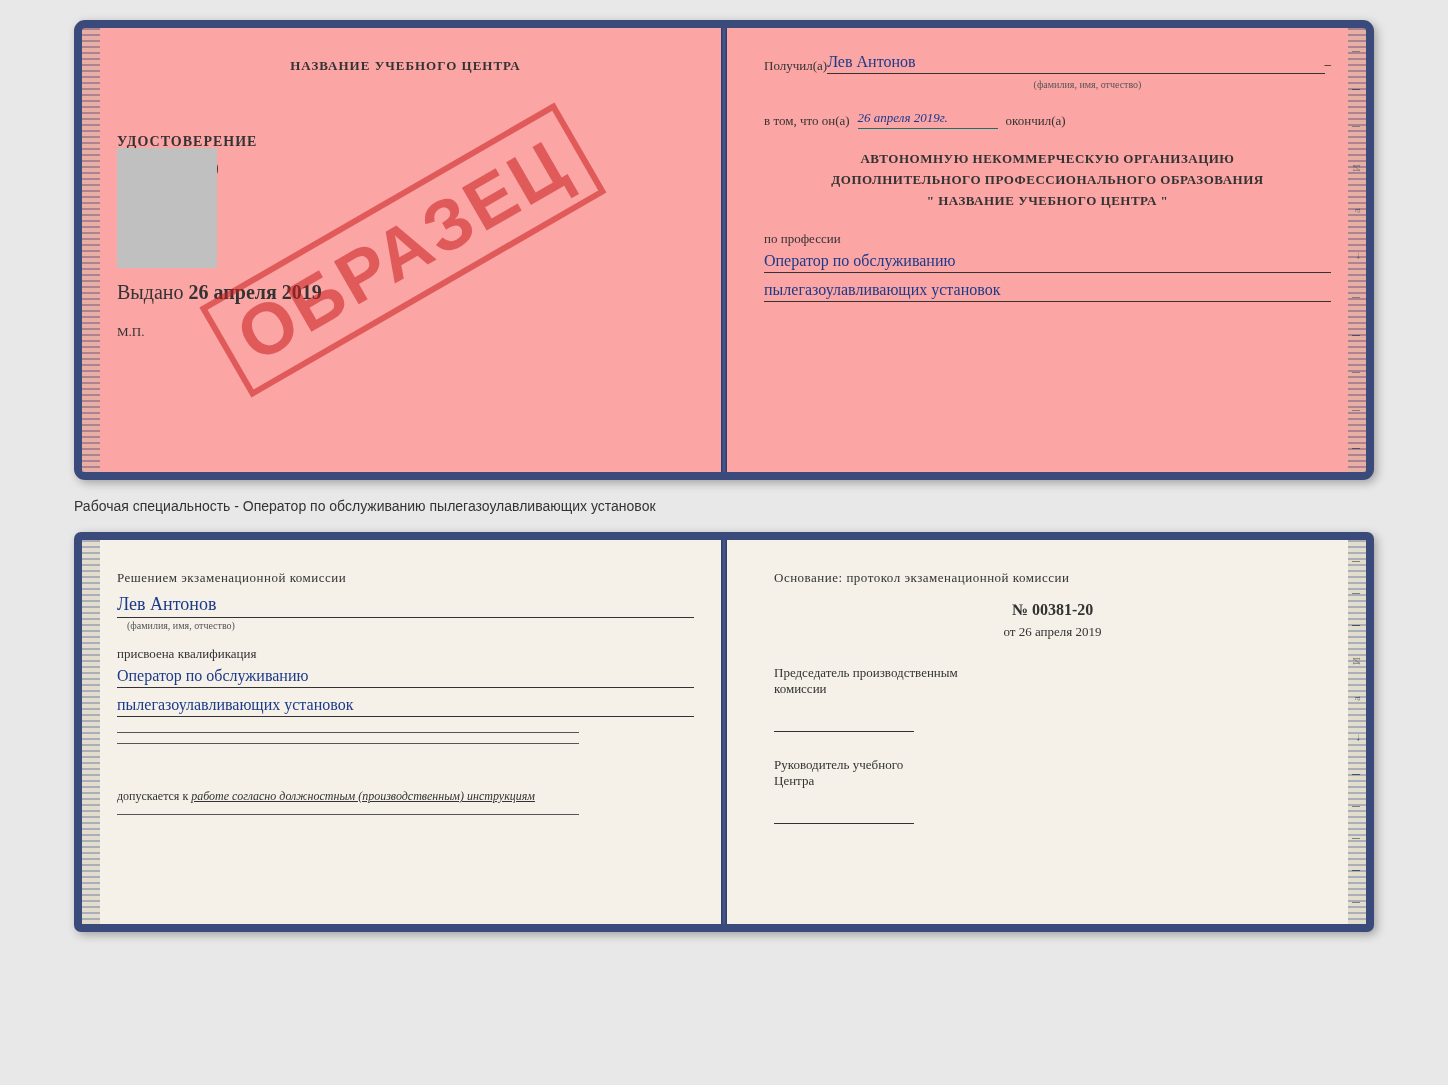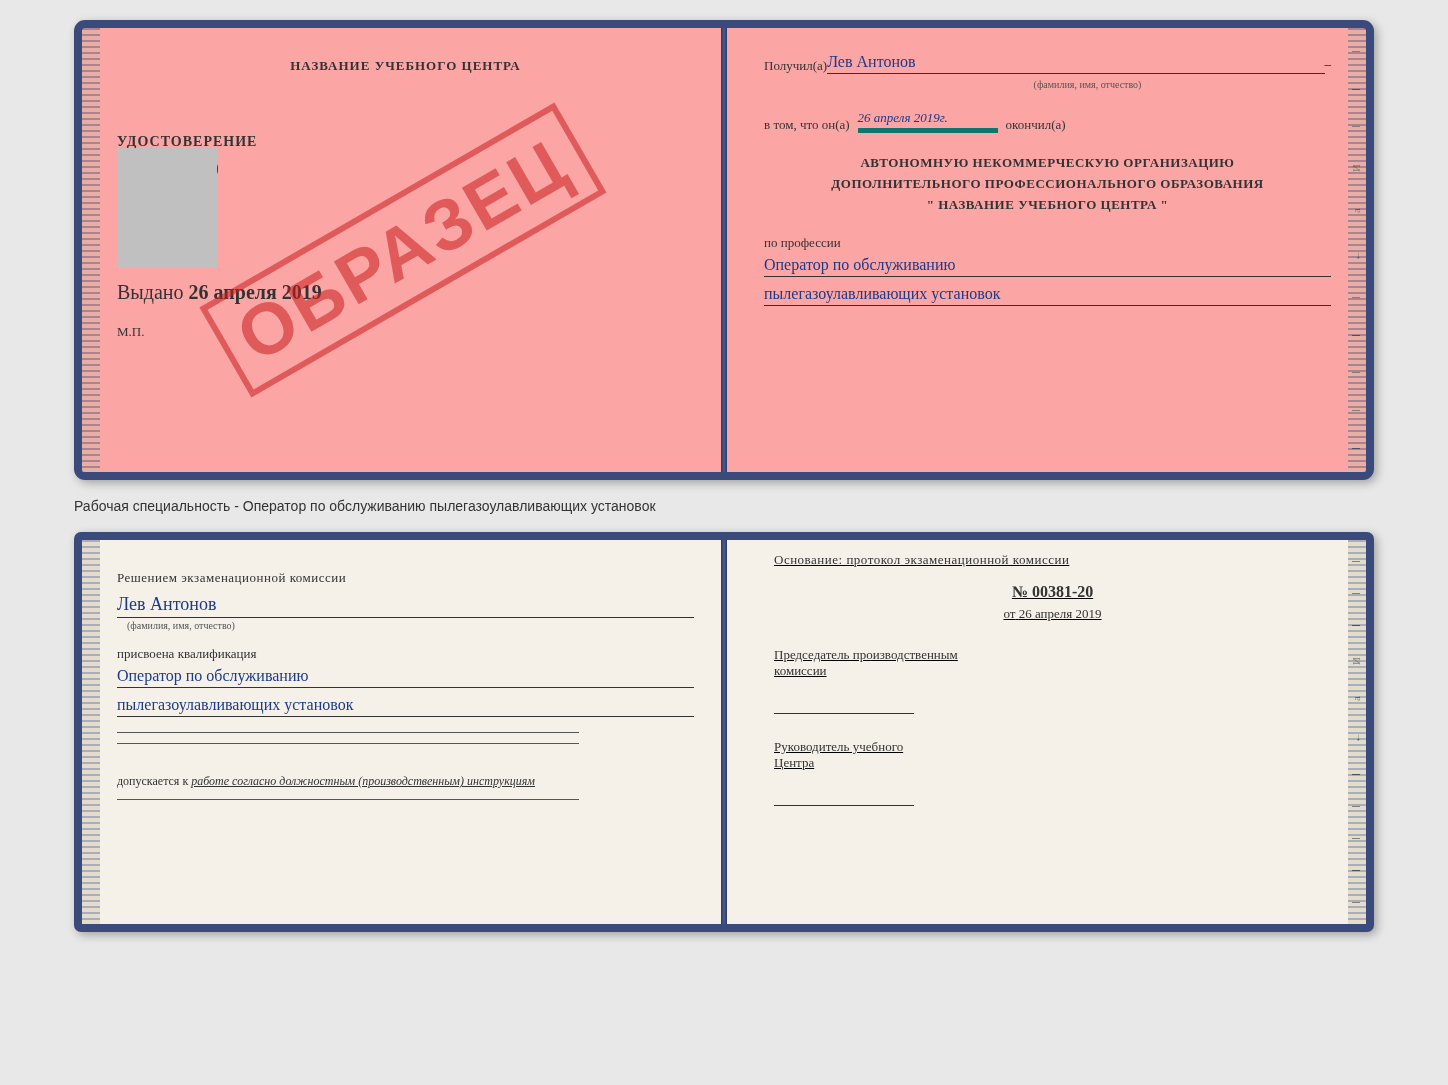--- a/index.html
+++ b/index.html
@@ -172,21 +172,21 @@
       align-items: flex-end;
       gap: 8px;
       font-size: 13px;
       color: #333;
     }
 
     .vtom-date {
       font-style: italic;
       font-size: 13px;
       color: #1a3a8a;
-      border-bottom: 5px solid #0f766e;
+      border-bottom: 1px solid #0f766e;
       padding-bottom: 2px;
       min-width: 140px;
     }
 
     .org-block {
       margin-top: 20px;
       text-align: center;
       font-size: 13px;
       color: #333;
       line-height: 1.6;
@@ -258,22 +258,21 @@
       z-index: 10;
     }
 
     .cert-left {
       width: 50%;
       padding: 30px 30px 20px 35px;
     }
 
     .cert-right {
       width: 50%;
-      padding: 12px 35px 20px 50px;
-      text-decoration: underline;
+      padding: 30px 35px 20px 50px;
     }
 
     .resheniem-line {
       font-size: 13px;
       color: #333;
       letter-spacing: 0.5px;
       text-align: justify;
     }
 
     .person-name-cursive {
@@ -297,21 +296,21 @@
       font-family: 'Segoe Script', cursive, 'Times New Roman';
       font-size: 16px;
       color: #1a3a8a;
       border-bottom: 1px solid #333;
       display: block;
       margin-top: 5px;
       padding-bottom: 2px;
     }
 
     .dopuskaetsya-block {
-      margin-top: 30px;
+      margin-top: 45px;
       font-size: 12px;
       color: #333;
     }
 
     .dopuskaetsya-italic {
       font-style: italic;
       text-decoration: underline;
     }
 
     

